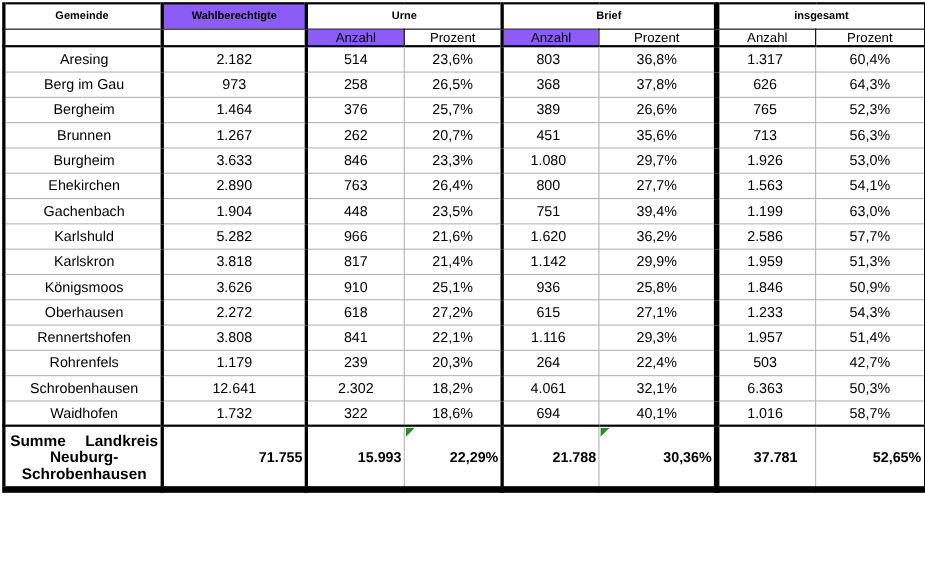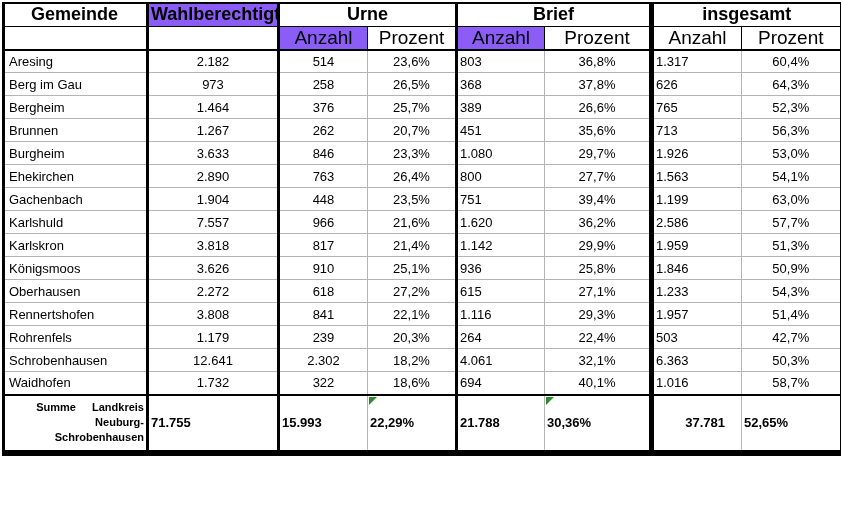--- a/index.html
+++ b/index.html
@@ -4,32 +4,32 @@
 <style>
   *{box-sizing:border-box}
   html,body{margin:0;padding:0;width:841px;height:530px;background:#fff;
     font-family:"Liberation Sans","DejaVu Sans",sans-serif;color:#000}
   table{border-collapse:collapse;table-layout:fixed;width:837px;
     position:absolute;left:2px;top:2px;
     border-top:2px solid #000;border-left:3px solid #000;
     border-right:2px solid #000;border-bottom:6px solid #000}
   td{padding:0 2px;font-size:13px;vertical-align:middle;overflow:hidden;white-space:nowrap}
   
-  tr.r1 td{height:23px;font-weight:bold;font-size:18px;text-align:center;border-bottom:1px solid #000}
-  tr.r2 td{height:16px;font-size:19px;text-align:center;border-bottom:2px solid #000}
+  tr.r1 td{height:23px;font-weight:bold;font-size:10px;text-align:center;border-bottom:1px solid #000}
+  tr.r2 td{height:16px;font-size:12px;text-align:center;border-bottom:2px solid #000}
   tr.r2 td{border-right-color:#000}
   
   tbody.data td{height:23px;border-bottom:1px solid #b4b4b4}
   
-  tbody.sum td{height:58px;font-weight:bold;text-align:left;border-top:2px solid #000;position:relative}
-  tbody.sum td.c-gem{text-align:right;font-size:11px;line-height:15px;white-space:pre-wrap;word-spacing:5px}
-  
-  .c-gem{text-align:left;padding-left:4px}
+  tbody.sum td{height:58px;font-weight:bold;text-align:right;border-top:2px solid #000;position:relative}
+  tbody.sum td.c-gem{text-align:center;font-size:14px;line-height:15px;white-space:pre-wrap;word-spacing:5px}
+  
+  .c-gem{text-align:center;padding-left:4px}
   .c-wb,.c-ua,.c-up,.c-bp,.c-ip{text-align:center}
-  .c-ba,.c-ia{text-align:left}
+  .c-ba,.c-ia{text-align:center}
   .c-ba{padding-right:7px}
   .c-ia{padding-right:6px}
   
   .c-gem{border-right:3px solid #000}
   .c-wb{border-right:3px solid #000}
   .c-ua{border-right:1px solid #b4b4b4}
   .c-up{border-right:3px solid #000}
   .c-ba{border-right:1px solid #b4b4b4}
   .c-bp{border-right:5px solid #000}
   .c-ia{border-right:1px solid #b4b4b4}
@@ -140,21 +140,21 @@
       <td class="c-wb">1.904</td>
       <td class="c-ua">448</td>
       <td class="c-up">23,5%</td>
       <td class="c-ba">751</td>
       <td class="c-bp">39,4%</td>
       <td class="c-ia">1.199</td>
       <td class="c-ip">63,0%</td>
     </tr>
       <tr>
       <td class="c-gem">Karlshuld</td>
-      <td class="c-wb">7.557</td>
+      <td class="c-wb">5.282</td>
       <td class="c-ua">966</td>
       <td class="c-up">21,6%</td>
       <td class="c-ba">1.620</td>
       <td class="c-bp">36,2%</td>
       <td class="c-ia">2.586</td>
       <td class="c-ip">57,7%</td>
     </tr>
       <tr>
       <td class="c-gem">Karlskron</td>
       <td class="c-wb">3.818</td>

